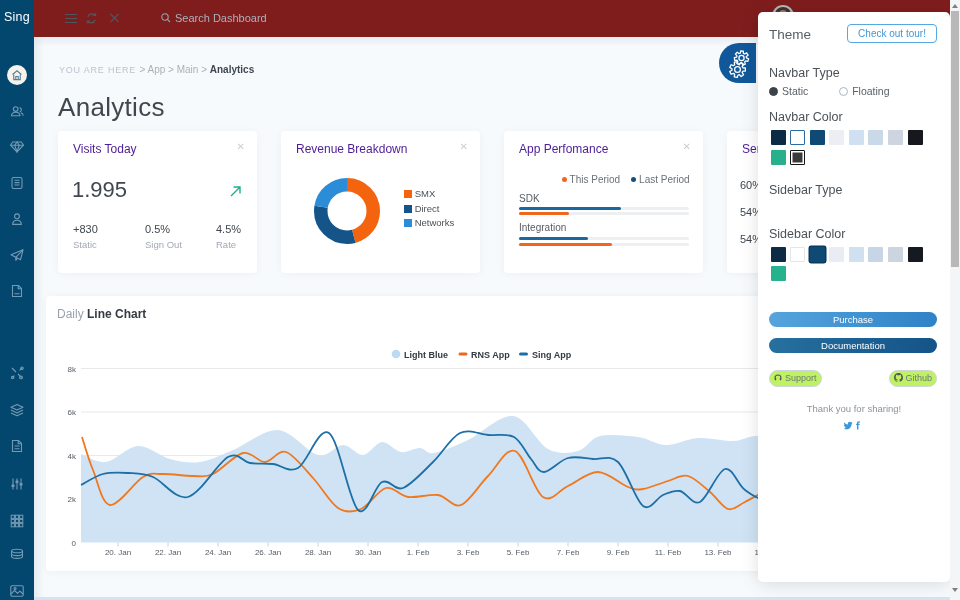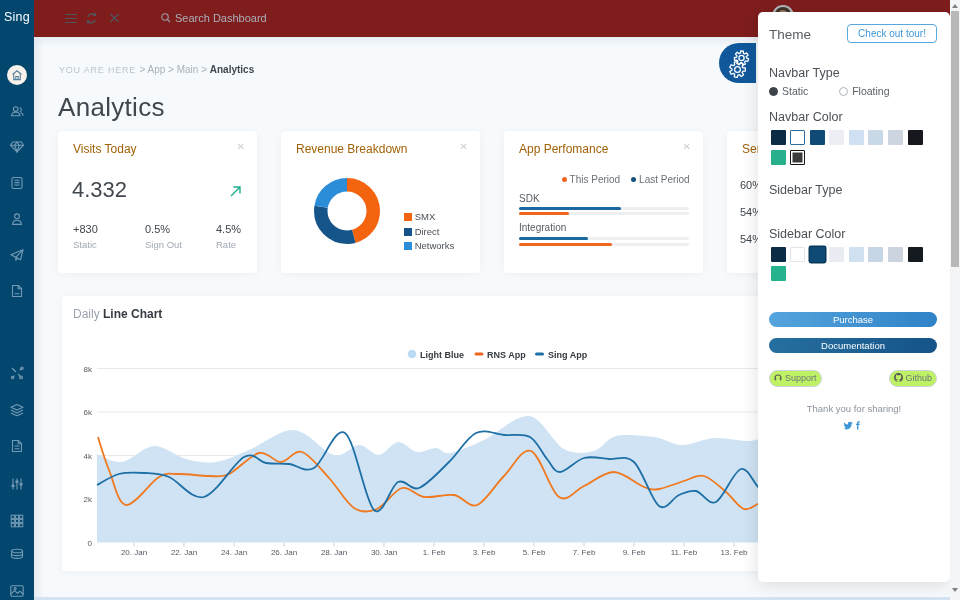--- a/index.html
+++ b/index.html
@@ -6,21 +6,21 @@
 html,body { width:960px; height:600px; overflow:hidden; font-family:"Liberation Sans", sans-serif; background:#fff; }
 .abs { position:absolute; }
 body { position:relative; }
 #sidebar { position:absolute; left:0; top:0; width:34px; height:600px; background:#03466e; z-index:5; }
 #logo { position:absolute; left:4px; top:10px; color:#fff; font-size:12.5px; font-weight:500; letter-spacing:.2px; }
 .sic { position:absolute; left:50%; transform:translate(-50%,-50%); }
 #sidebar svg { opacity:.68; }
 #navbar { position:absolute; left:34px; top:0; width:926px; height:37px; background:#7f1d1d; z-index:2; }
 #main { position:absolute; left:34px; top:37px; width:926px; height:563px; background:#f7fafc; z-index:1; }
 .card { position:absolute; background:#fff; border-radius:4px; box-shadow:0 1px 8px rgba(0,0,0,.045); }
-.ctitle { position:absolute; left:15px; top:11px; font-size:12px; color:#a16207; }
+.ctitle { position:absolute; left:15px; top:11px; font-size:12px; color:#4c1d95; }
 .cx { position:absolute; right:12px; top:10px; font-size:10px; color:#c9cfd5; }
 .statv { font-size:11px; color:#40474e; }
 .statl { font-size:9.5px; color:#a0a9b4; margin-top:4px; }
 #panel { position:absolute; left:758px; top:12px; width:192px; height:570px; background:#fff; border-radius:5px; box-shadow:0 2px 18px rgba(0,0,0,.13); z-index:10; }
 .plabel { font-size:12.5px; color:#4a5157; }
 .swr { position:absolute; display:flex; gap:4.6px; }
 .sw { width:15px; height:15px; border-radius:1px; }
 .radio { display:inline-block; width:9px; height:9px; border-radius:50%; vertical-align:-1px; }
 .r-on { background:#3b4248; border:1px solid #3b4248; }
 .r-off { background:#fff; border:1px solid #adb5bd; }
@@ -38,21 +38,21 @@
   <div class="abs" style="left:0;top:0;width:10px;height:563px;background:linear-gradient(90deg,rgba(215,224,233,.55),rgba(215,224,233,0));"></div>
 
   <div class="abs" style="left:25px;top:27px;font-size:9px;color:#bcc4ce;letter-spacing:0.8px;">YOU ARE HERE
     <span style="letter-spacing:0;color:#a9b1bb;font-size:10px;"> &gt; App &gt; Main &gt; </span><span style="letter-spacing:0;color:#3f4750;font-weight:bold;font-size:10px;">Analytics</span>
   </div>
   <div class="abs" style="left:24px;top:55px;font-size:26px;color:#40474e;font-weight:500;letter-spacing:.3px;">Analytics</div>
 
   <div class="card" style="left:24px;top:94px;width:199px;height:142px;">
     <div class="ctitle">Visits Today</div>
     <div class="cx">✕</div>
-    <div class="abs" style="left:14px;top:46px;font-size:22px;color:#40474e;">4.332</div>
+    <div class="abs" style="left:14px;top:46px;font-size:22px;color:#40474e;">1.995</div>
     <svg class="abs" style="left:171px;top:54px" width="13" height="13" viewBox="0 0 13 13">
       <path d="M2 11 L10.5 2.5 M4.5 2 H11 V8.5" fill="none" stroke="#21ae8c" stroke-width="1.4"></path>
     </svg>
     <div class="abs" style="left:15px;top:92px;">
         <div class="statv">+830</div>
         <div class="statl">Static</div>
       </div>
     <div class="abs" style="left:87px;top:92px;">
         <div class="statv">0.5%</div>
         <div class="statl">Sign Out</div>
@@ -67,21 +67,21 @@
     <div class="ctitle">Revenue Breakdown</div>
     <div class="cx">✕</div>
     <svg class="abs" style="left:32.5px;top:46.5px" width="66" height="66" viewBox="0 0 66 66">
       <g transform="translate(33,33) rotate(-90)">
         <circle r="26.25" fill="none" stroke="#f4640f" stroke-width="13.5" stroke-dasharray="75 89.9"></circle>
         <circle r="26.25" fill="none" stroke="#155488" stroke-width="13.5" stroke-dasharray="0 75 52.3 37.6"></circle>
         <circle r="26.25" fill="none" stroke="#2b8cd7" stroke-width="13.5" stroke-dasharray="0 127.3 37.6 0"></circle>
       </g>
     </svg>
     <div class="abs" style="left:123px;top:57px;width:70px;font-size:9.5px;color:#4a5158;">
-      <div style="height:14.5px;margin-top:23px;"><span style="display:inline-block;width:8px;height:8px;background:#f4640f;vertical-align:-1px;"></span>&nbsp;SMX</div>
+      <div style="height:14.5px;"><span style="display:inline-block;width:8px;height:8px;background:#f4640f;vertical-align:-1px;"></span>&nbsp;SMX</div>
       <div style="height:14.5px;"><span style="display:inline-block;width:8px;height:8px;background:#155488;vertical-align:-1px;"></span>&nbsp;Direct</div>
       <div style="height:14.5px;"><span style="display:inline-block;width:8px;height:8px;background:#2b8cd7;vertical-align:-1px;"></span>&nbsp;Networks</div>
     </div>
   </div>
 
   <div class="card" style="left:470px;top:94px;width:199px;height:142px;">
     <div class="ctitle">App Perfomance</div>
     <div class="cx">✕</div>
     <div class="abs" style="left:15px;top:43px;font-size:10px;color:#6a7178;margin-left:43px;">
       <span style="display:inline-block;width:5px;height:5px;border-radius:50%;background:#f0661e;vertical-align:1px;"></span> This Period
@@ -99,21 +99,21 @@
     <div class="abs" style="left:15px;top:111.5px;width:93px;height:3px;border-radius:2px;background:#f0661e;"></div>
   </div>
 
   <div class="card" style="left:693px;top:94px;width:199px;height:142px;">
     <div class="ctitle">Server Overview</div>
     <div class="abs" style="left:13px;top:48px;font-size:11px;color:#40474e;">60%</div>
     <div class="abs" style="left:13px;top:75px;font-size:11px;color:#40474e;">54%</div>
     <div class="abs" style="left:13px;top:102px;font-size:11px;color:#40474e;">54%</div>
   </div>
 
-  <div class="card" style="left:28px;top:259px;width:868px;height:275px;">
+  <div class="card" style="left:12px;top:259px;width:868px;height:275px;">
     <svg class="abs" style="left:0;top:0" width="868" height="275" viewBox="0 0 868 275">
       <text x="11" y="22" font-size="12" fill="#9aa3ad">Daily <tspan fill="#343b42" font-weight="bold">Line Chart</tspan></text>
 
       <circle cx="350" cy="58" r="4.3" fill="#badbf3"></circle>
       <text x="358" y="61.5" font-size="9" font-weight="bold" fill="#343b42">Light Blue</text>
       <rect x="412.5" y="56.6" width="9" height="3" rx="1.5" fill="#f0661e"></rect>
       <text x="425" y="61.5" font-size="9" font-weight="bold" fill="#343b42">RNS App</text>
       <rect x="473" y="56.6" width="9" height="3" rx="1.5" fill="#1d6fa5"></rect>
       <text x="486" y="61.5" font-size="9" font-weight="bold" fill="#343b42">Sing App</text>
 

